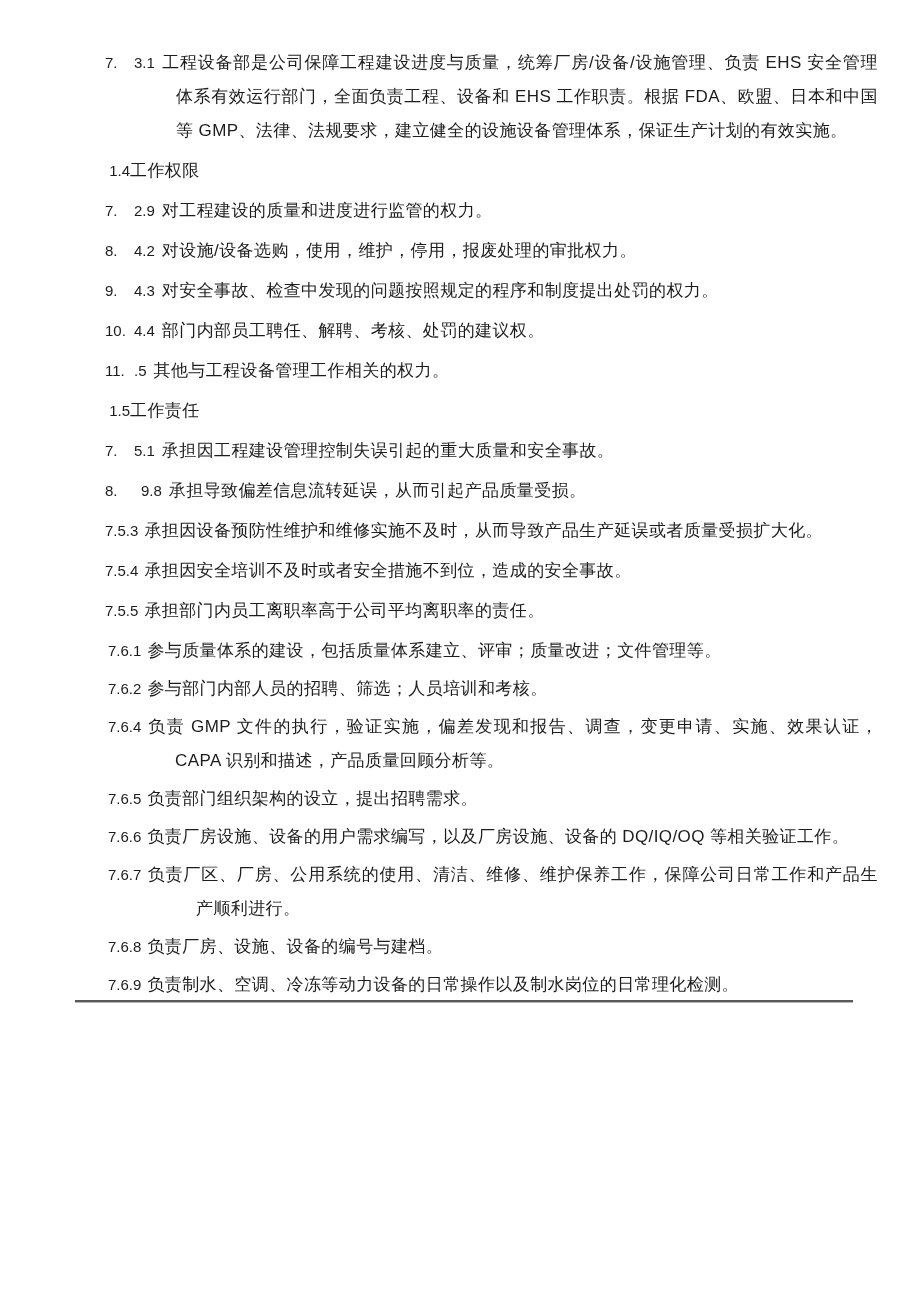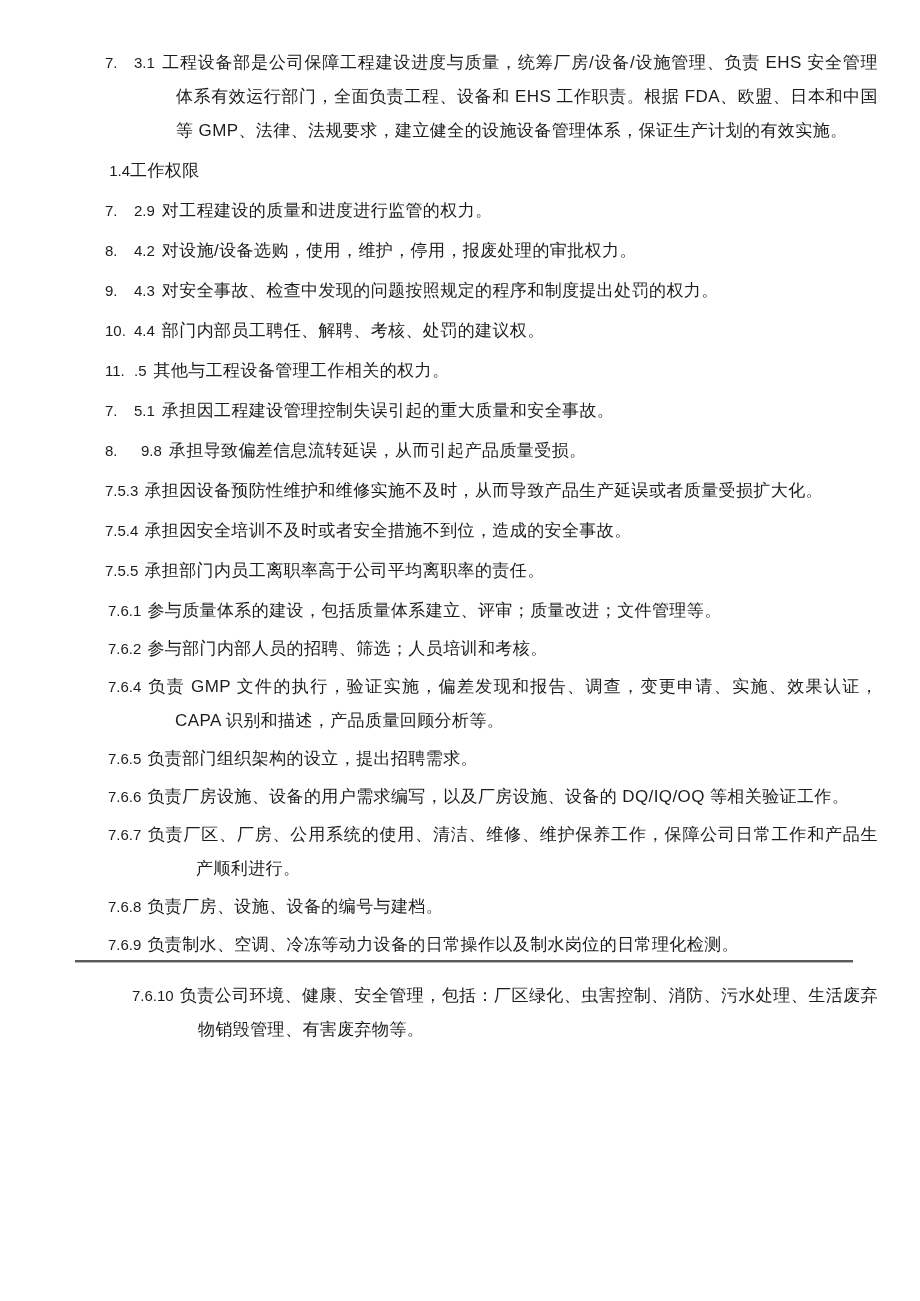--- a/index.html
+++ b/index.html
@@ -68,20 +68,23 @@
   </div>
 
   <div class="blk li2">
     <span class="num">10.</span><span class="lbl">4.4</span><span class="txt">部门内部员工聘任、解聘、考核、处罚的建议权。</span>
   </div>
 
   <div class="blk li2">
     <span class="num">11.</span><span class="lbl">.5</span><span class="txt">其他与工程设备管理工作相关的权力。</span>
   </div>
 
+  <div class="blk h h-wide">
+    <span class="num">1.5</span><span>工作责任</span>
+  </div>
 
   <div class="blk li2">
     <span class="num">7.</span><span class="lbl">5.1</span><span class="txt">承担因工程建设管理控制失误引起的重大质量和安全事故。</span>
   </div>
 
   <div class="blk li2">
     <span class="num">8.</span><span class="lbl"></span><span class="lbl">9.8</span><span class="txt">承担导致偏差信息流转延误，从而引起产品质量受损。</span>
   </div>
 
   <div class="blk li1" style="--start:105px; --cont:150px;">
@@ -125,17 +128,14 @@
   <div class="blk li1 tight" style="--start:108px; --cont:155px;">
     <span class="lbl">7.6.8</span><span class="txt">负责厂房、设施、设备的编号与建档。</span>
   </div>
 
   <div class="blk li1 tight" style="--start:108px; --cont:155px;">
     <span class="lbl">7.6.9</span><span class="txt">负责制水、空调、冷冻等动力设备的日常操作以及制水岗位的日常理化检测。</span>
   </div>
 
   <div class="rule"></div>
 
-  <div class="blk li1 after-rule" style="--start:132px; --cont:198px;">
-    <span class="lbl">7.6.10</span><span class="txt">负责公司环境、健康、安全管理，包括：厂区绿化、虫害控制、消防、污水处理、生活废弃物销毁管理、有害废弃物等。</span>
-  </div>
 
 </div>
 
 </body></html>

